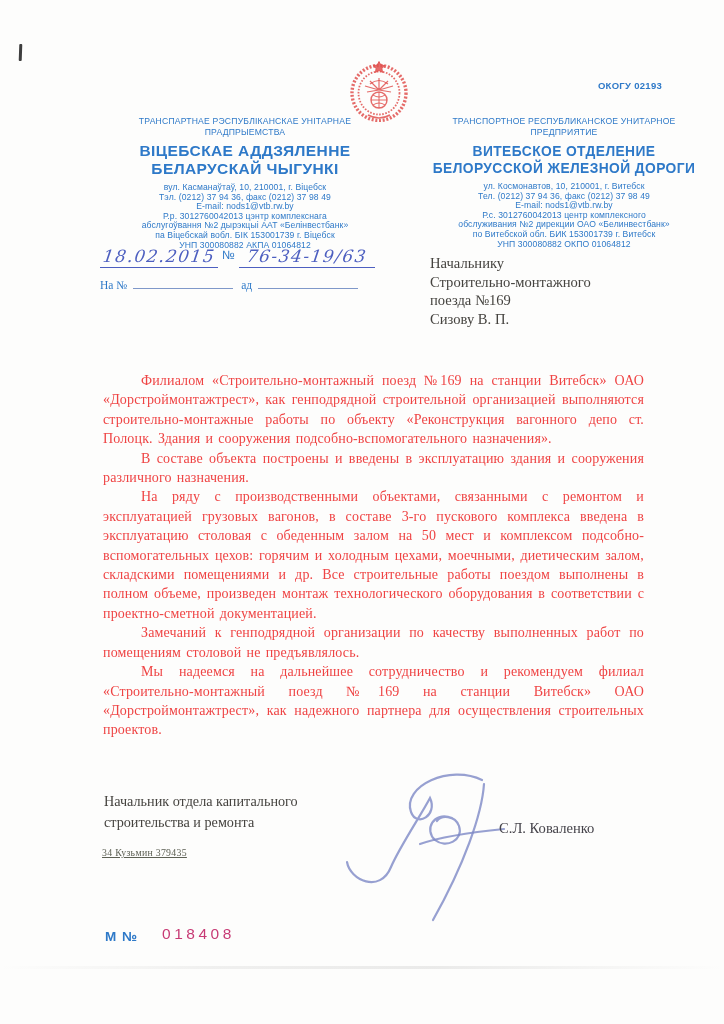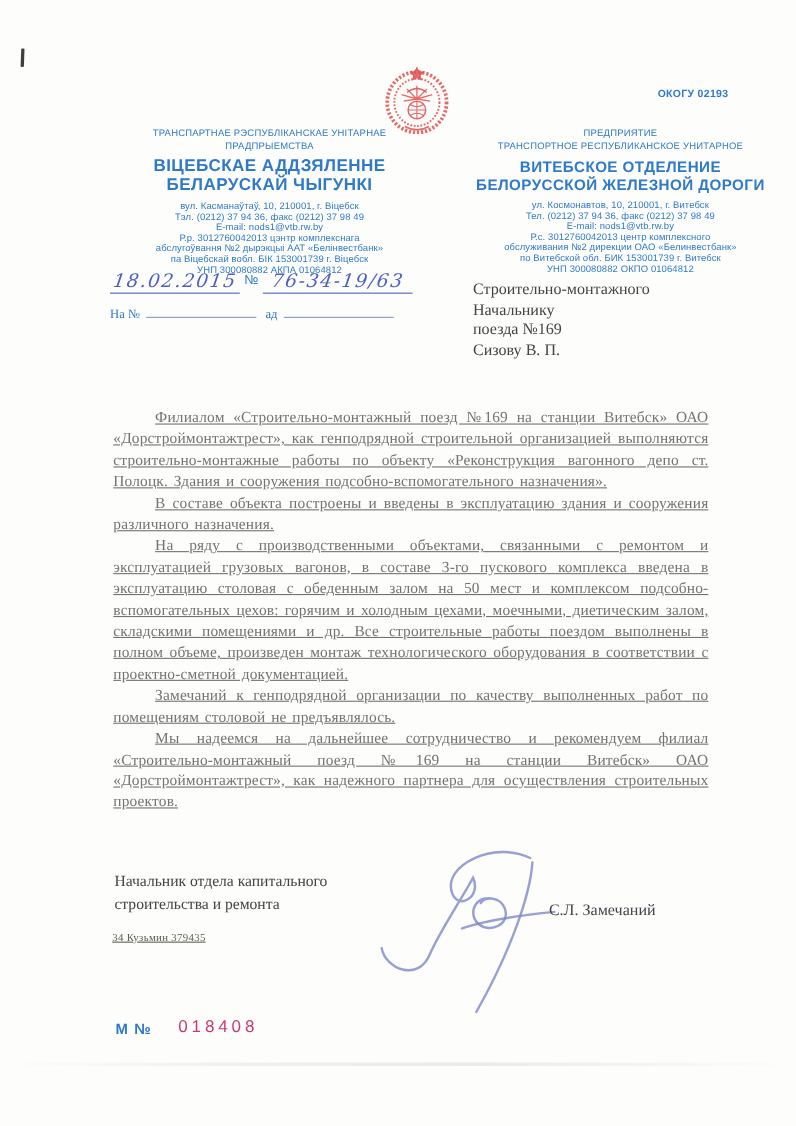--- a/index.html
+++ b/index.html
@@ -34,21 +34,21 @@
   .nsign{font-family:"Liberation Sans", sans-serif;font-size:12px;color:#2e79c8;position:relative;top:-3px;padding:0 4px;}
   .naline{position:absolute;left:100px;top:275px;width:320px;font-family:Liberation Serif, serif;font-size:11.5px;color:#2e79c8;}
   .u2{border-bottom:1.3px solid #7f98c9;display:inline-block;height:13px;}
   .u2a{width:100px;margin:0 8px 0 6px;}
   .u2b{width:100px;margin-left:6px;}
   
   .addressee{position:absolute;left:430px;top:254px;font-size:14.6px;line-height:18.5px;color:#45433f;}
   
   .subject{position:absolute;left:105px;top:328px;font-size:14.2px;color:#45433f;}
   
-  .body{position:absolute;left:103px;top:371px;width:541px;font-size:14px;line-height:19.4px;text-align:justify;letter-spacing:.15px;word-spacing:1.5px;color:#737373;text-decoration:underline;}
+  .body{position:absolute;left:103px;top:371px;width:541px;font-size:14px;line-height:19.4px;text-align:justify;letter-spacing:.15px;word-spacing:1.5px;color:#ef4444;}
   .body p{margin:0;text-indent:38px;}
   
   .sigpos{position:absolute;left:104px;top:791px;font-size:14.2px;line-height:20.5px;color:#45433f;}
   .signame{position:absolute;left:499px;top:820px;font-size:14.6px;color:#45434a;}
   .signature{position:absolute;left:332px;top:770px;width:180px;height:158px;}
   .executor{position:absolute;left:102px;top:847px;font-size:9.8px;color:#5d6054;letter-spacing:.3px;text-decoration:underline;}
   
   .stampline{position:absolute;left:105px;top:927px;display:flex;align-items:baseline;}
   .stamp-m{font-family:"Liberation Sans", sans-serif;font-size:13.5px;font-weight:600;color:#2e79c8;letter-spacing:1px;}
   .stamp-num{font-family:Liberation Sans, sans-serif;font-size:15.5px;color:#be185d;letter-spacing:3.5px;margin-left:24px;transform:translateY(-2px);opacity:.85;}
@@ -90,22 +90,22 @@
       <div>E-mail: nods1@vtb.rw.by</div>
       <div>Р.р. 3012760042013 цэнтр комплекснага</div>
       <div>абслугоўвання №2 дырэкцыі ААТ «Белінвестбанк»</div>
       <div>па Віцебскай вобл. БІК 153001739 г. Віцебск</div>
       <div>УНП 300080882  АКПА 01064812</div>
     </div>
   </div>
 
   <div class="col col-right blue">
     <div class="orgtype">
+      <div>ТРАНСПОРТНОЕ РЕСПУБЛИКАНСКОЕ УНИТАРНОЕ</div>
       <div>ПРЕДПРИЯТИЕ</div>
-      <div>ТРАНСПОРТНОЕ РЕСПУБЛИКАНСКОЕ УНИТАРНОЕ</div>
     </div>
     <div class="orgname">
       <div>ВИТЕБСКОЕ ОТДЕЛЕНИЕ</div>
       <div>БЕЛОРУССКОЙ ЖЕЛЕЗНОЙ ДОРОГИ</div>
     </div>
     <div class="addr">
       <div>ул. Космонавтов, 10, 210001, г. Витебск</div>
       <div>Тел. (0212) 37 94 36, факс (0212) 37 98 49</div>
       <div>E-mail: nods1@vtb.rw.by</div>
       <div>Р.с. 3012760042013 центр комплексного</div>
@@ -116,22 +116,22 @@
   </div>
 
   <div class="refline">
     <span class="u u-date"><span class="hand">18.02.2015</span></span><span class="nsign">№</span><span class="u u-num"><span class="hand">76-34-19/63</span></span>
   </div>
   <div class="naline">
     <span>На №</span><span class="u2 u2a"></span><span>ад</span><span class="u2 u2b"></span>
   </div>
 
   <div class="addressee">
+    <div>Начальнику</div>
     <div>Строительно-монтажного</div>
-    <div>Начальнику</div>
     <div>поезда №169</div>
     <div>Сизову В. П.</div>
   </div>
 
 
   <div class="body">
     <p>Филиалом «Строительно-монтажный поезд №169 на станции Витебск» ОАО «Дорстроймонтажтрест», как генподрядной строительной организацией выполняются строительно-монтажные работы по объекту «Реконструкция вагонного депо ст. Полоцк. Здания и сооружения подсобно-вспомогательного назначения».</p>
     <p>В составе объекта построены и введены в эксплуатацию здания и сооружения различного назначения.</p>
     <p>На ряду с производственными объектами, связанными с ремонтом и эксплуатацией грузовых вагонов, в составе 3-го пускового комплекса введена в эксплуатацию столовая с обеденным залом на 50 мест и комплексом подсобно-вспомогательных цехов: горячим и холодным цехами, моечными, диетическим залом, складскими помещениями и др. Все строительные работы поездом выполнены в полном объеме, произведен монтаж технологического оборудования в соответствии с проектно-сметной документацией.</p>
     <p>Замечаний к генподрядной организации по качеству выполненных работ по помещениям столовой не предъявлялось.</p>
@@ -145,21 +145,21 @@
 
   <div class="signature">
     <svg width="180" height="158" viewBox="0 0 180 158" fill="none" stroke="#7d88c6" stroke-opacity=".8" stroke-width="2.2" stroke-linecap="round">
       <path d="M150,10 C118,-6 70,16 79,42 C85,58 106,45 98,28 C89,45 67,78 59,97 C48,124 18,110 15,92"></path>
       <path d="M120,48 C101,41 92,60 103,70 C114,79 132,70 127,56 C123,45 109,45 105,51"></path>
       <path d="M88,74 C114,65 152,61 172,59"></path>
       <path d="M152,14 C150,44 132,95 101,150"></path>
     </svg>
   </div>
 
-  <div class="signame">С.Л. Замечаний</div>
+  <div class="signame">С.Л. Коваленко</div>
 
   <div class="executor">34 Кузьмин 379435</div>
 
   <div class="stampline">
     <span class="stamp-m">М №</span>
     <span class="stamp-num">018408</span>
   </div>
 
   <div class="smudge"></div>
 </div>

